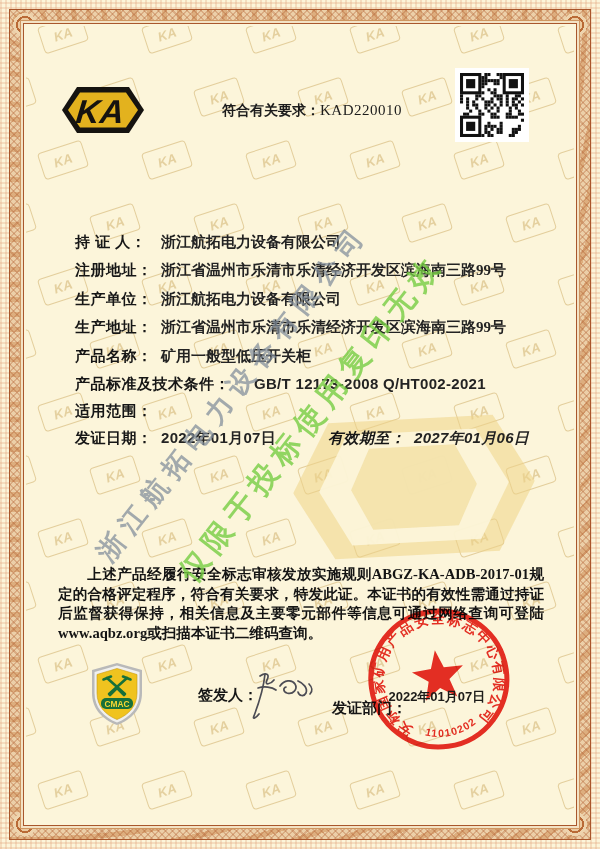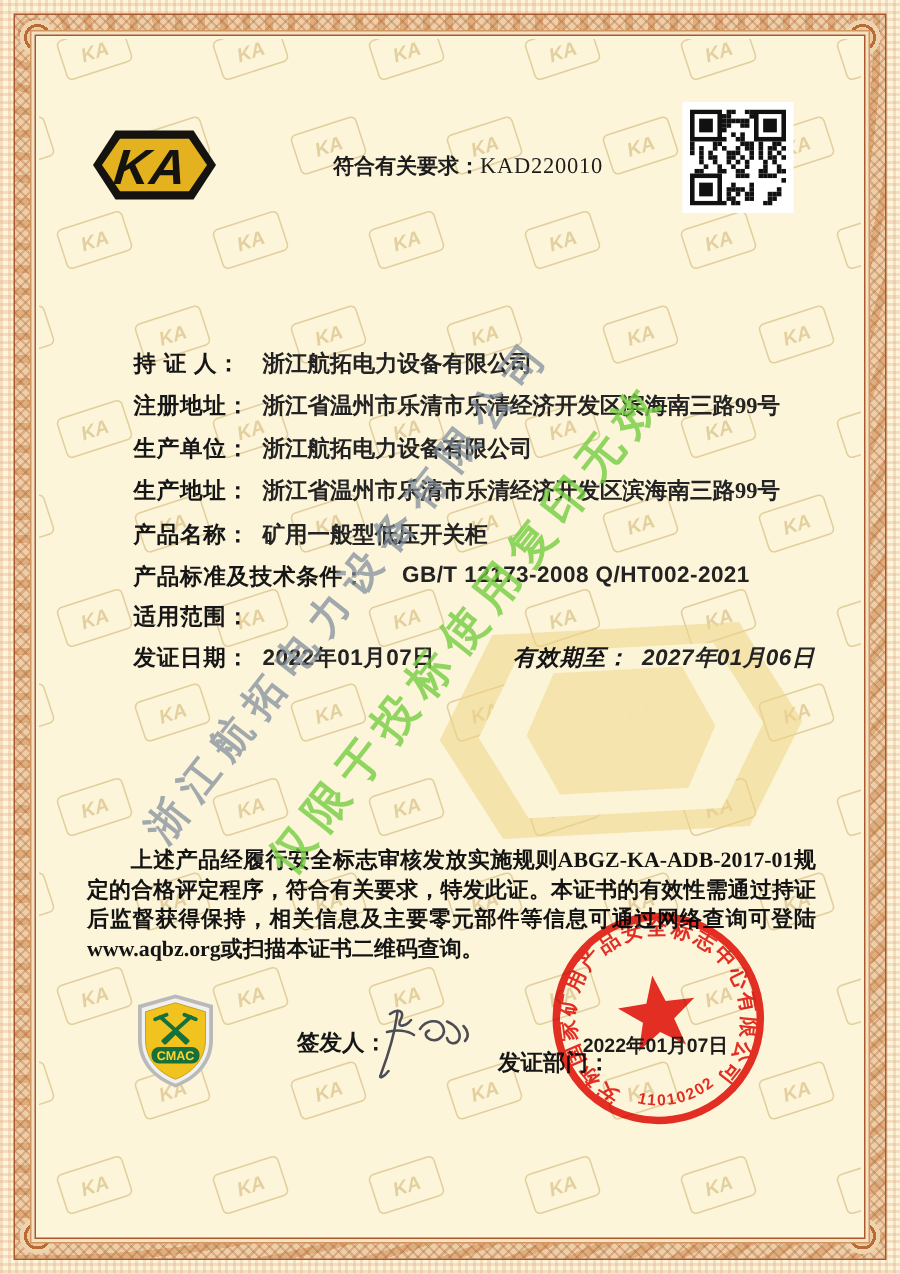--- a/index.html
+++ b/index.html
@@ -35,21 +35,21 @@
   .content{position:absolute;inset:24px;z-index:4;}
   .ka-logo{position:absolute;left:36px;top:60px;}
   .cert-no{position:absolute;left:198px;top:78px;font-size:14px;color:#1c1c1c;white-space:nowrap;}
   .cert-no .lbl{font-weight:bold;}
   .cert-no .val{font-family:"Liberation Serif",serif;font-size:15px;letter-spacing:.5px;}
   .qr-box{position:absolute;left:431px;top:44px;width:74px;height:74px;background:#ffffff;
           display:flex;align-items:center;justify-content:center;}
   .title{position:absolute;left:0;right:0;top:142px;text-align:center;
          font-family:"Liberation Serif",serif;font-weight:900;font-size:30px;
          letter-spacing:4px;color:#0d0d0d;}
-  .fields{position:absolute;left:51px;right:30px;top:209px;margin-left:14px;}
+  .fields{position:absolute;left:51px;right:30px;top:209px;}
   .row{display:flex;align-items:flex-start;height:28.4px;font-size:15px;}
   .row .lbl{flex:none;width:86px;font-weight:bold;color:#161616;letter-spacing:.5px;}
   .row .lbl.auto{width:auto;margin-right:24px;}
   .row .val{font-family:"Liberation Serif",serif;font-weight:700;color:#232323;white-space:nowrap;}
   .row .val.mono{font-family:"Liberation Sans",sans-serif;font-weight:bold;letter-spacing:.3px;}
   .pair{display:flex;}
   .statement{position:absolute;left:34px;right:32px;top:541px;font-family:"Liberation Serif",serif;
         font-weight:700;font-size:14.6px;line-height:19.6px;color:#141414;text-align:justify;text-indent:2em;}
   
   .cmac{position:absolute;left:63px;top:638px;}

